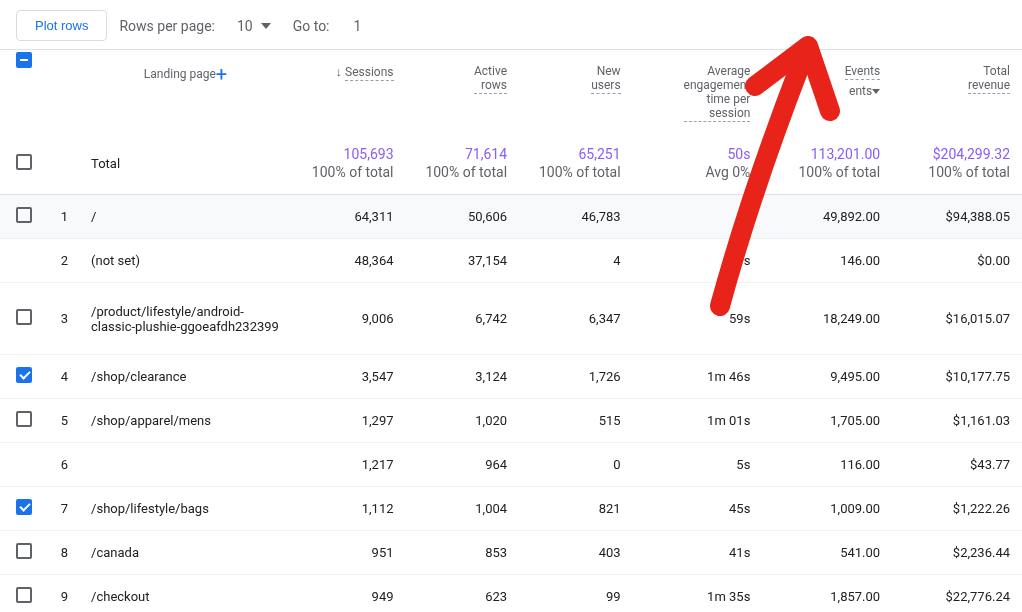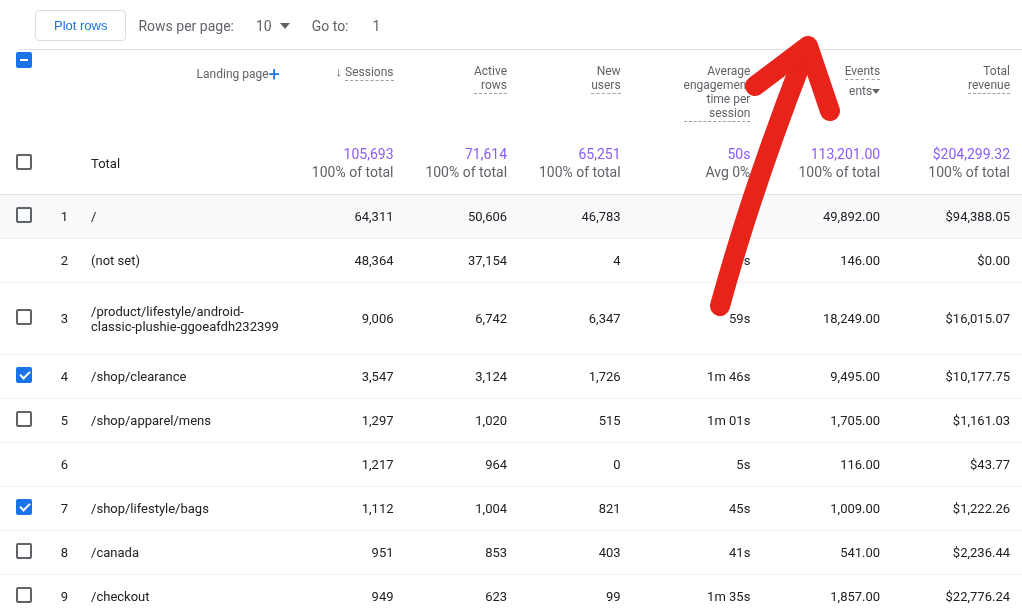--- a/index.html
+++ b/index.html
@@ -1,20 +1,20 @@
 <!DOCTYPE html>
 <html><head>
 <meta charset="utf-8">
 <style>
   * { box-sizing: border-box; }
   html, body { margin:0; padding:0; font-family: -apple-system, Roboto, Arial, sans-serif; font-size:13px; color:#3c4043; background:#fff; }
   .wrap { width:1022px; height:612px; overflow:hidden; position:relative; }
 
   
-  .toolbar { display:flex; align-items:center; padding:10px 16px 8px 16px; border-bottom:1px solid #e0e0e0; gap:12px;margin-left:19px; }
+  .toolbar { display:flex; align-items:center; padding:10px 16px 8px 16px; border-bottom:1px solid #e0e0e0; gap:12px; }
   .plot-btn { border:1px solid #dadce0; background:#fff; color:#1a73e8; font-weight:500; padding:7px 18px; border-radius:4px; font-size:13px; cursor:pointer; }
   .search-box { display:flex; align-items:center; flex:1; gap:10px; }
   .search-box .mag { width:18px; height:18px; color:#5f6368; }
   .search-input { border:none; outline:none; font-size:14px; color:#5f6368; flex:1; }
   .clear-btn { width:20px; height:20px; color:#5f6368; cursor:pointer; display:flex; align-items:center; justify-content:center; }
   .pager { display:flex; align-items:center; gap:16px; color:#5f6368; font-size:14px; }
   .rpp-val { display:flex; align-items:center; gap:8px; padding:4px 6px; cursor:pointer;justify-content:space-between; }
   .goto-val { min-width:24px; text-align:center; }
 
   
@@ -84,21 +84,21 @@
         <col class="metw">
         <col class="metw">
   </colgroup>
   <thead>
     <tr>
       <th class="cb-head">
         <span class="ind-chk"></span>
       </th>
       <th></th>
       <th class="lp-head">
-        <div style="display:flex;align-items:center;justify-content:flex-end;">
+        <div style="display:flex;align-items:center;justify-content:center;">
           <span>Landing page</span>
           <span class="plus-btn">+</span>
         </div>
       </th>
       <th><span class="sort-arrow">↓</span><span class="hdr-label">Sessions</span></th>
       <th><span class="hdr-label">Active
 rows</span></th>
       <th><span class="hdr-label">New
 users</span></th>
       <th><span class="hdr-label">Average

